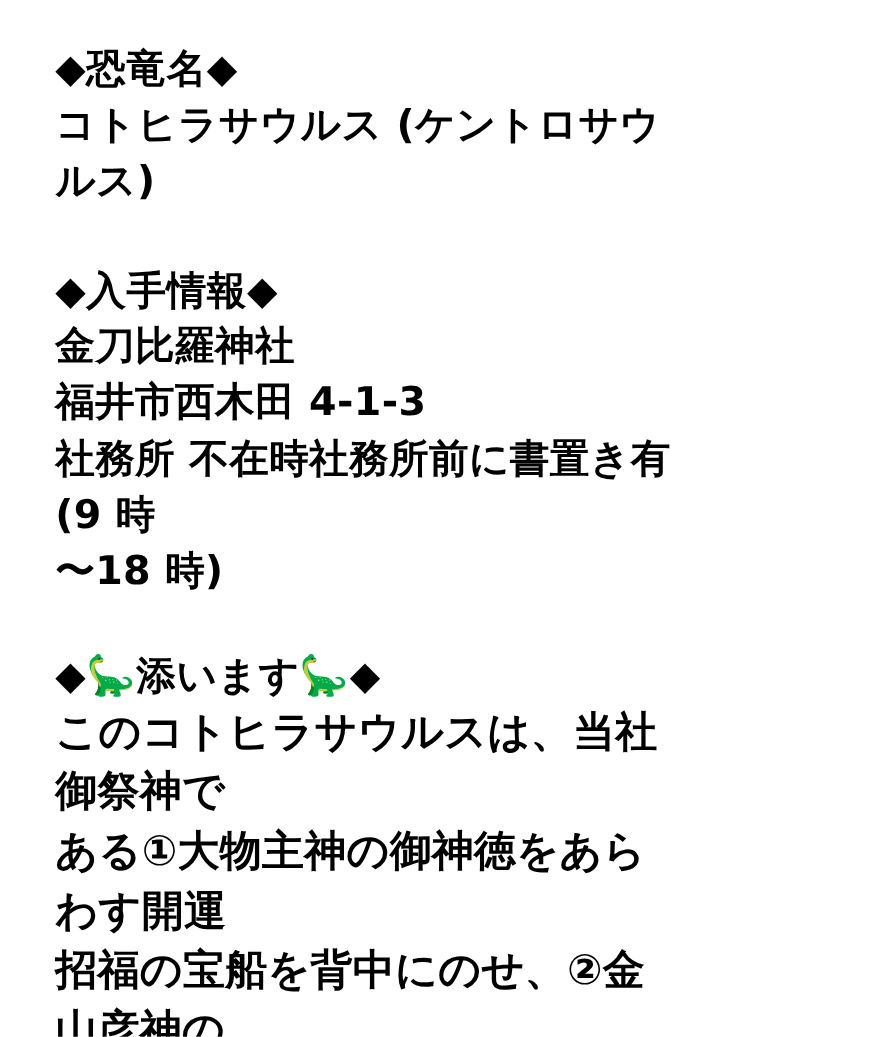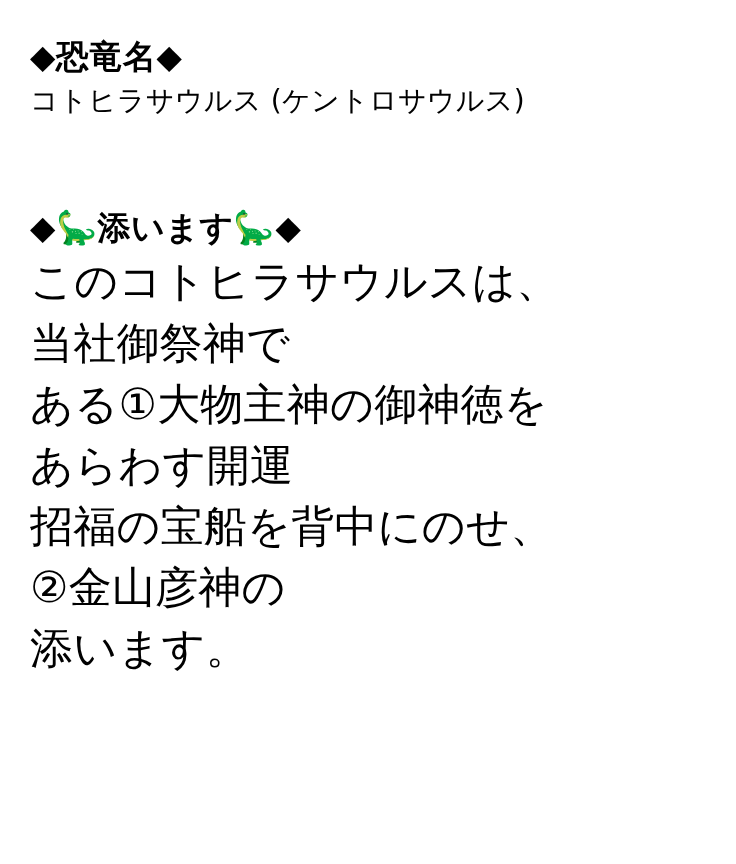--- a/index.html
+++ b/index.html
@@ -11,42 +11,42 @@
     width: 736px;
     height: 864px;
     font-family: "DejaVu Sans", "Liberation Sans", sans-serif;
     color: #000000;
     overflow: hidden;
   }
   .page {
     box-sizing: border-box;
     width: 588px;
     height: 864px;
-    padding: 34px 28px 0 30px;
+    padding: 34px 28px 0 46px;
     background: #ffffff;
   }
   .section {
     margin: 0 0 0 0;
   }
   .heading {
     font-size: 33px;
     font-weight: 700;
     line-height: 1.42;
     letter-spacing: 0.5px;
     white-space: nowrap;
   }
   .line {
-    font-size: 28px;
-    font-weight: 400;
+    font-size: 33px;
+    font-weight: 700;
     line-height: 1.42;
     letter-spacing: 0.3px;
   }
   .body-text {
-    font-size: 43px;
-    font-weight: 400;
+    font-size: 35px;
+    font-weight: 700;
     line-height: 1.42;
     letter-spacing: 0.2px;
   }
   .gap {
     height: 44px;
   }
   .gap-small {
     height: 40px;
   }
   .dino {
@@ -58,20 +58,27 @@
 
 <div class="page">
 
   <div class="section">
     <div class="heading">◆恐竜名◆</div>
     <div class="line">コトヒラサウルス (ケントロサウルス)</div>
   </div>
 
   <div class="gap"></div>
 
+  <div class="section">
+    <div class="heading">◆入手情報◆</div>
+    <div class="line">金刀比羅神社</div>
+    <div class="line">福井市西木田 4-1-3</div>
+    <div class="line">社務所 不在時社務所前に書置き有 (9 時</div>
+    <div class="line">〜18 時)</div>
+  </div>
 
   <div class="gap-small"></div>
 
   <div class="section">
     <div class="heading"><span>◆</span><span class="dino">🦕</span><span>添います</span><span class="dino">🦕</span><span>◆</span></div>
     <div class="body-text">このコトヒラサウルスは、当社御祭神で</div>
     <div class="body-text">ある①大物主神の御神徳をあらわす開運</div>
     <div class="body-text">招福の宝船を背中にのせ、②金山彦神の</div>
     <div class="body-text">添います。</div>
   </div>

